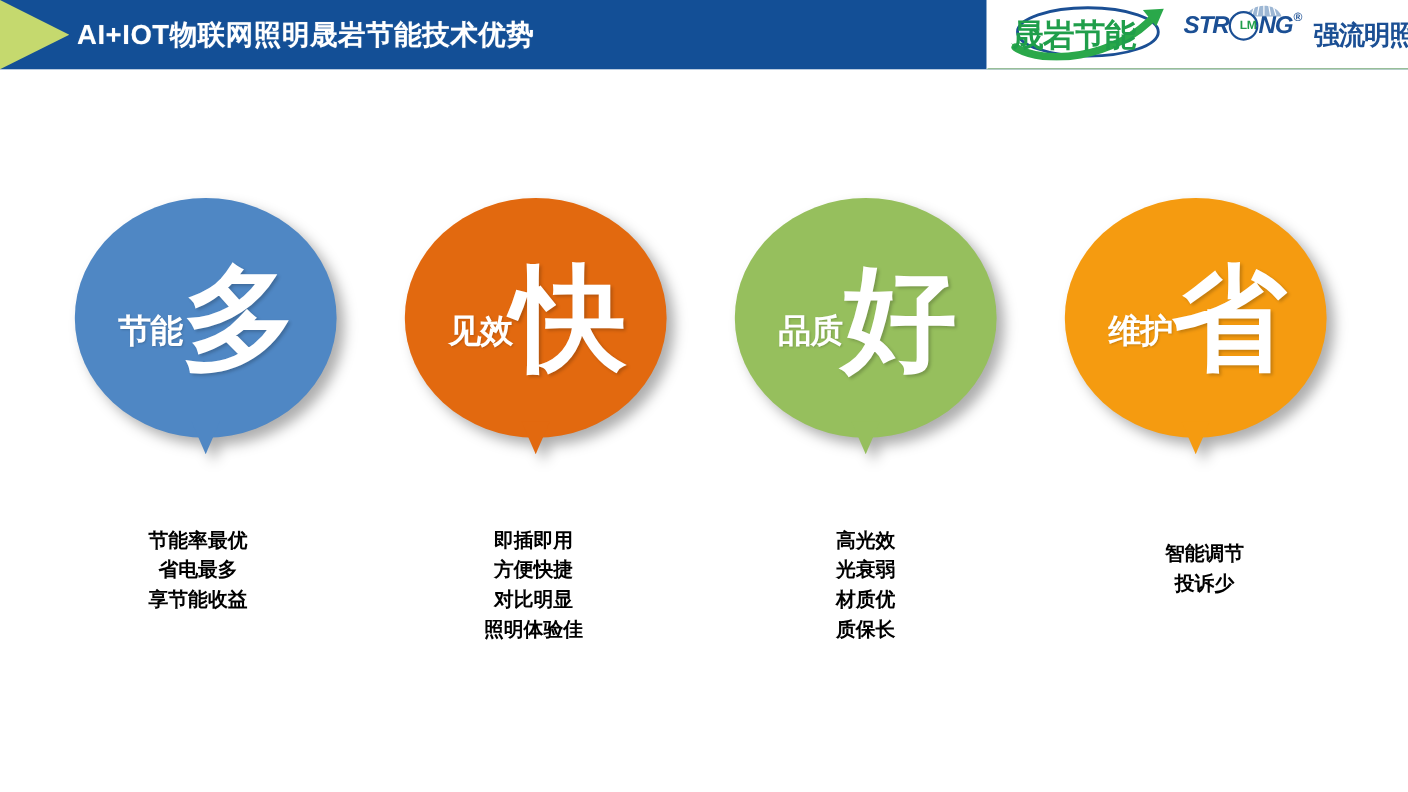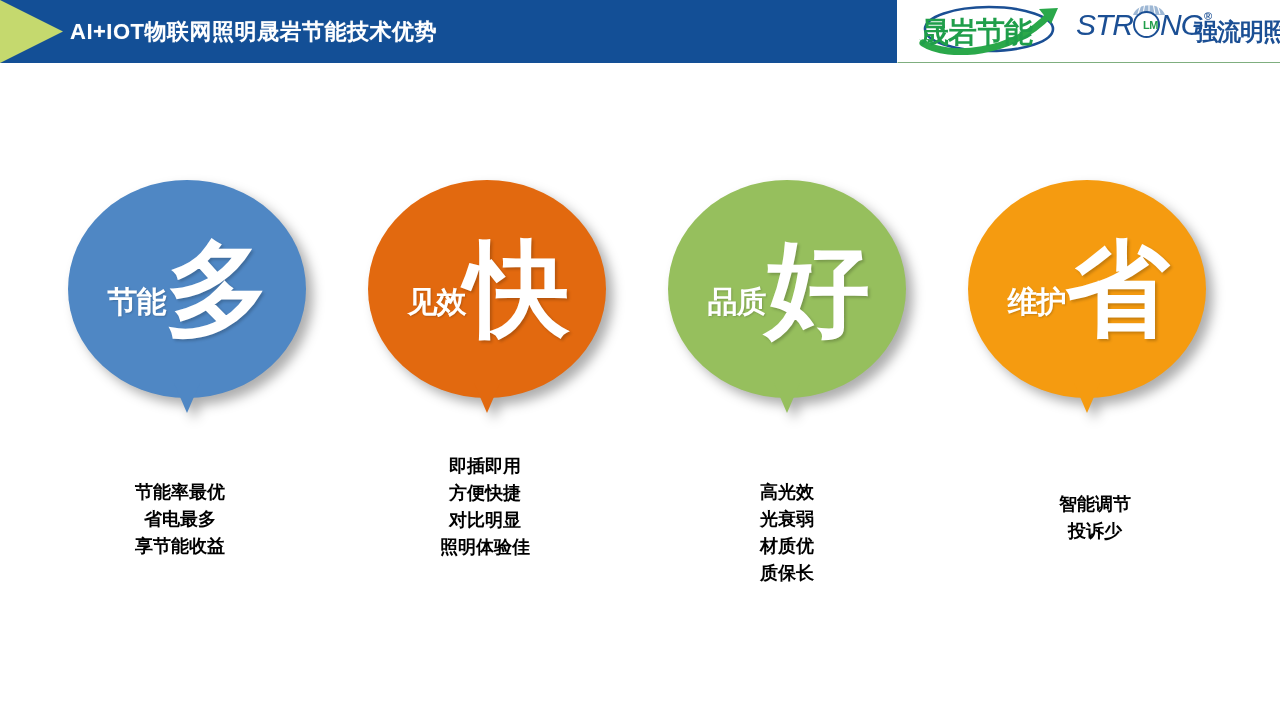--- a/index.html
+++ b/index.html
@@ -30,21 +30,21 @@
     background:#c5d96e;
     clip-path:polygon(0 0, 0 100%, 100% 50%);
     z-index:3;
   }
   #header-title {
     position:absolute;
     left:70px; top:0;
     height:63px;
     display:flex; align-items:center;
     color:#ffffff;
-    font-size:22px;
+    font-size:25px;
     font-weight:bold;
     letter-spacing:0.5px;
     white-space:nowrap;
     z-index:4;
     text-shadow:0 0 1px rgba(255,255,255,.4);
   }
 
   
   #logo-box {
     position:absolute;
@@ -82,22 +82,22 @@
     font-family:"DejaVu Sans","Liberation Sans",sans-serif;
   }
   #logo-strong-wrap {
     position:absolute;
     left:178px; top:10px;
     display:flex;
     align-items:center;
     z-index:2;
   }
   .strong-txt {
-    font-size:30px;
-    font-weight:normal;
+    font-size:22px;
+    font-weight:bold;
     font-style:italic;
     color:#1b4f94;
     letter-spacing:-1px;
     line-height:1;
     font-family:"Liberation Sans",sans-serif;
   }
   #logo-lm-circle {
     position:relative;
     width:27px; height:27px;
     border-radius:50%;
@@ -292,21 +292,21 @@
           </div>
         </div>
       </div>
     </div>
   <div id="bullet-layer">
       <div class="bullet-col" style="left: 30px; top: 478px;">
         <div class="bullet-line">节能率最优</div>
         <div class="bullet-line">省电最多</div>
         <div class="bullet-line">享节能收益</div>
       </div>
-      <div class="bullet-col" style="left: 335px; top: 452px;">
+      <div class="bullet-col" style="left: 335px; top: 478px;">
         <div class="bullet-line">即插即用</div>
         <div class="bullet-line">方便快捷</div>
         <div class="bullet-line">对比明显</div>
         <div class="bullet-line">照明体验佳</div>
       </div>
       <div class="bullet-col" style="left: 637px; top: 478px;">
         <div class="bullet-line">高光效</div>
         <div class="bullet-line">光衰弱</div>
         <div class="bullet-line">材质优</div>
         <div class="bullet-line">质保长</div>

